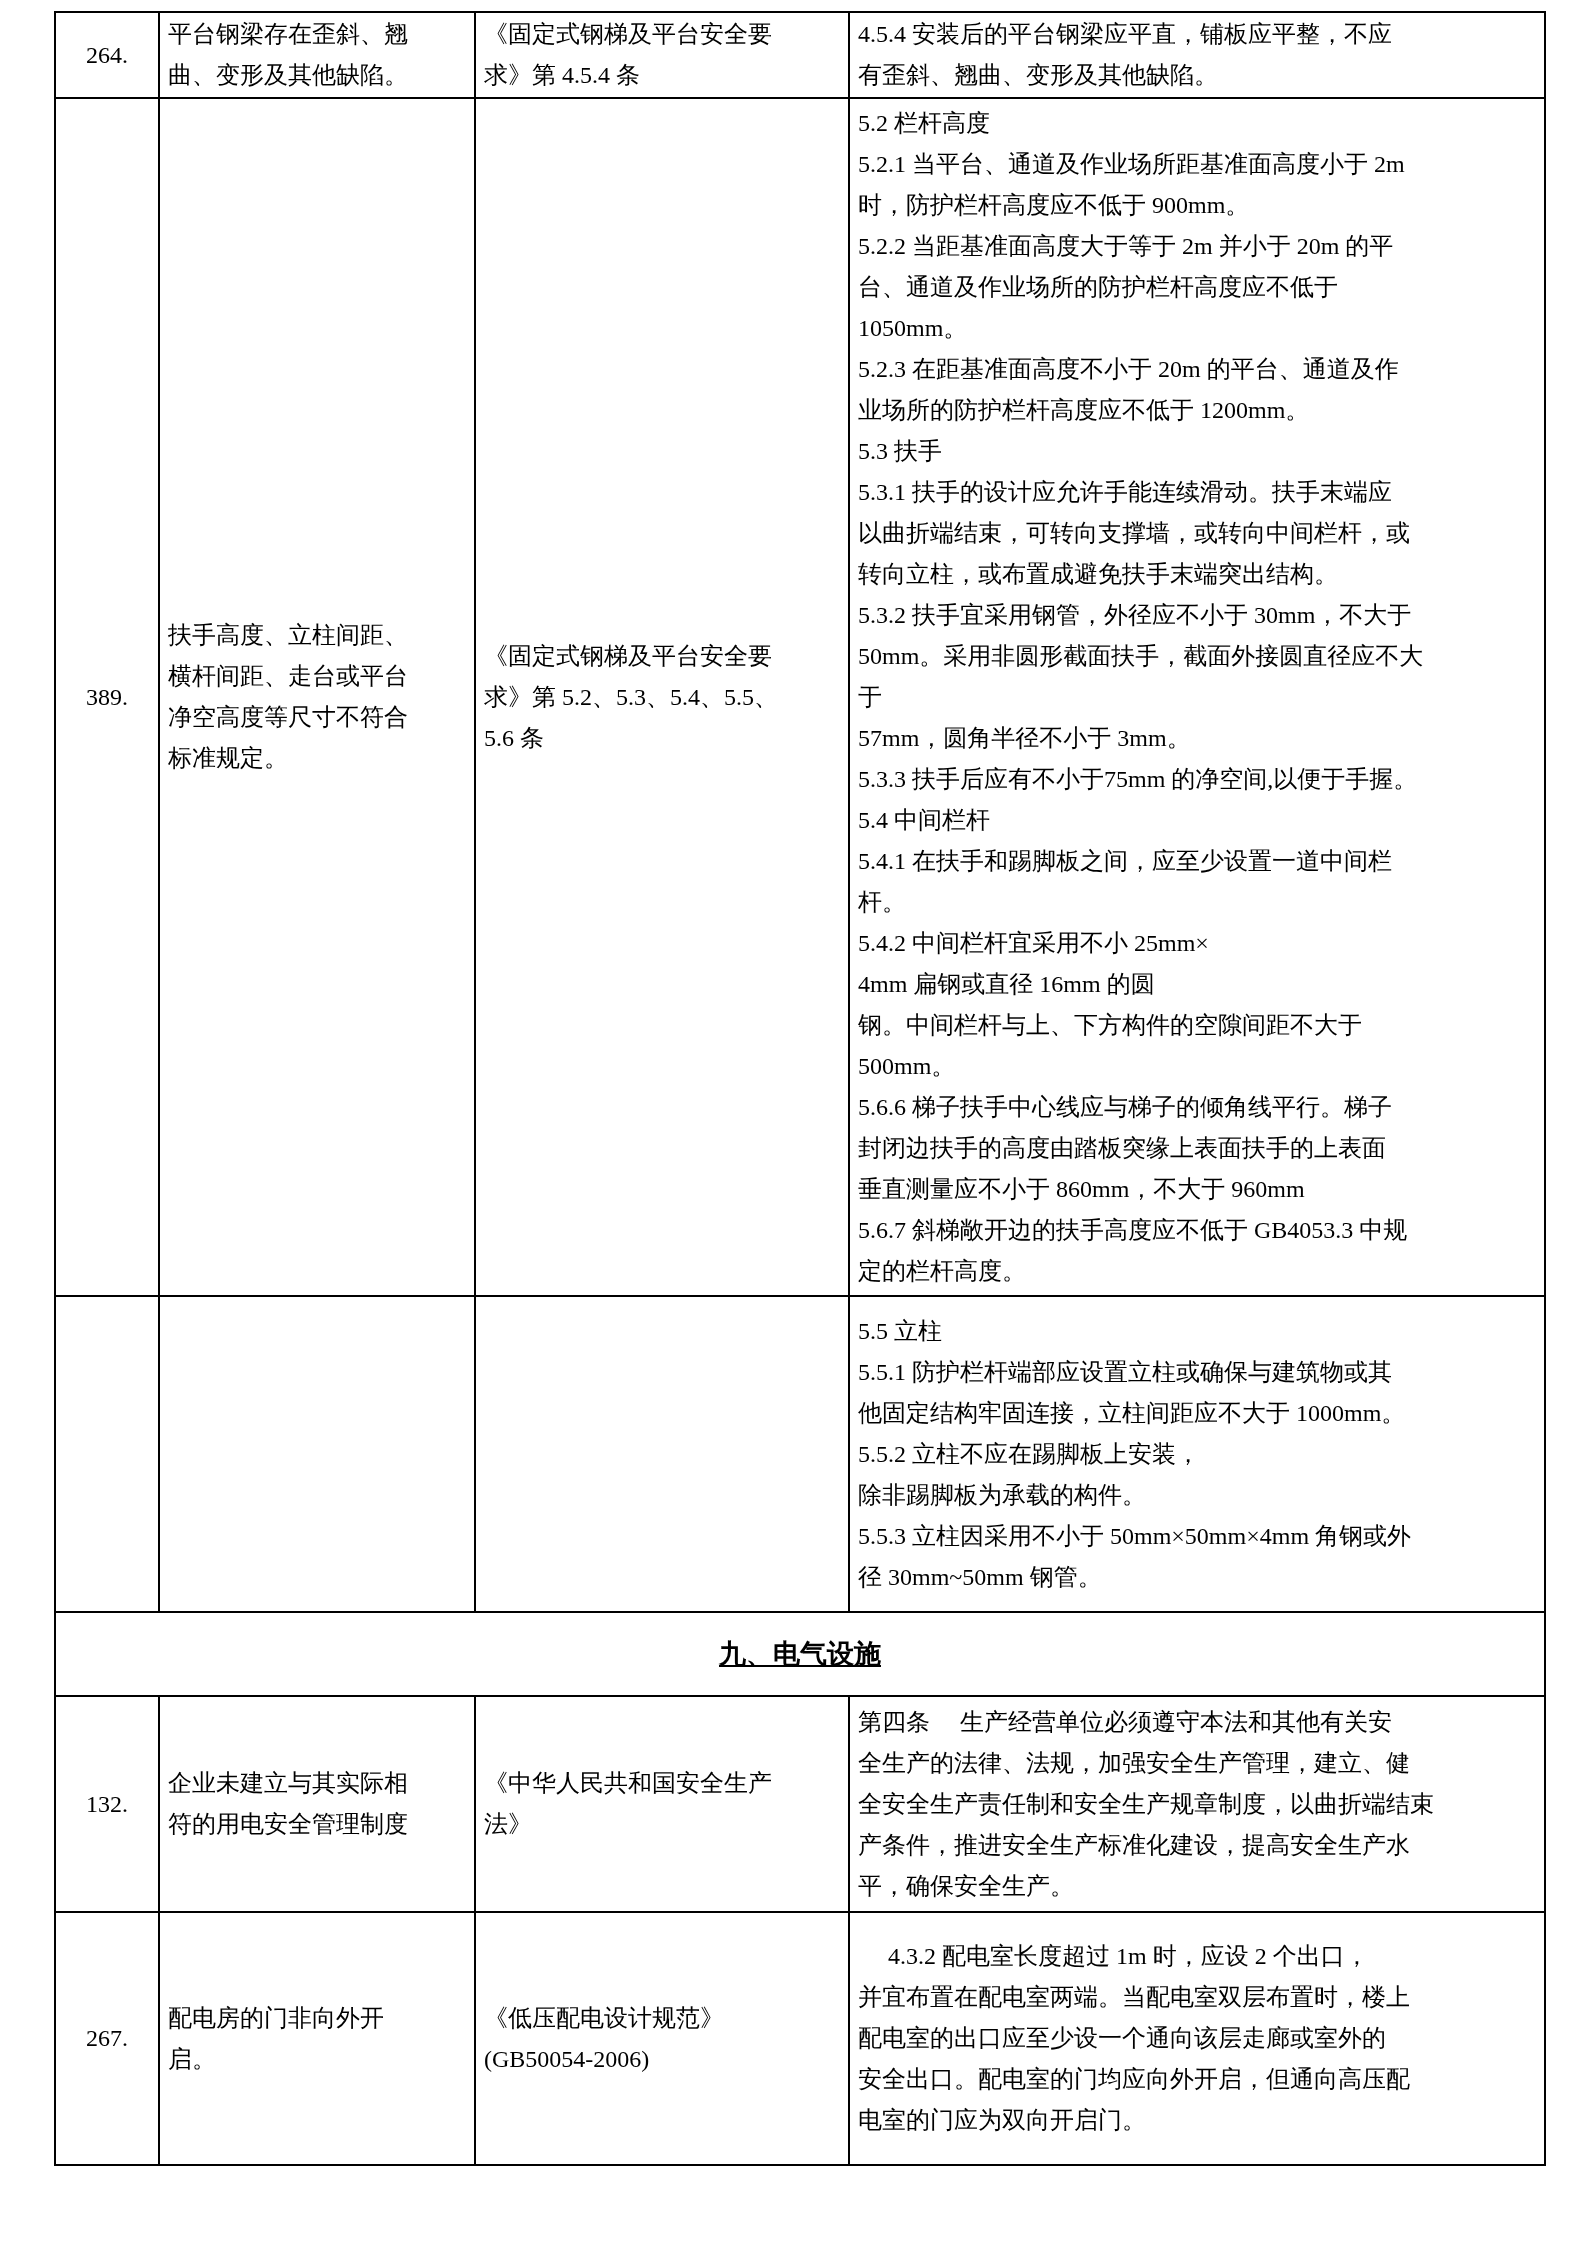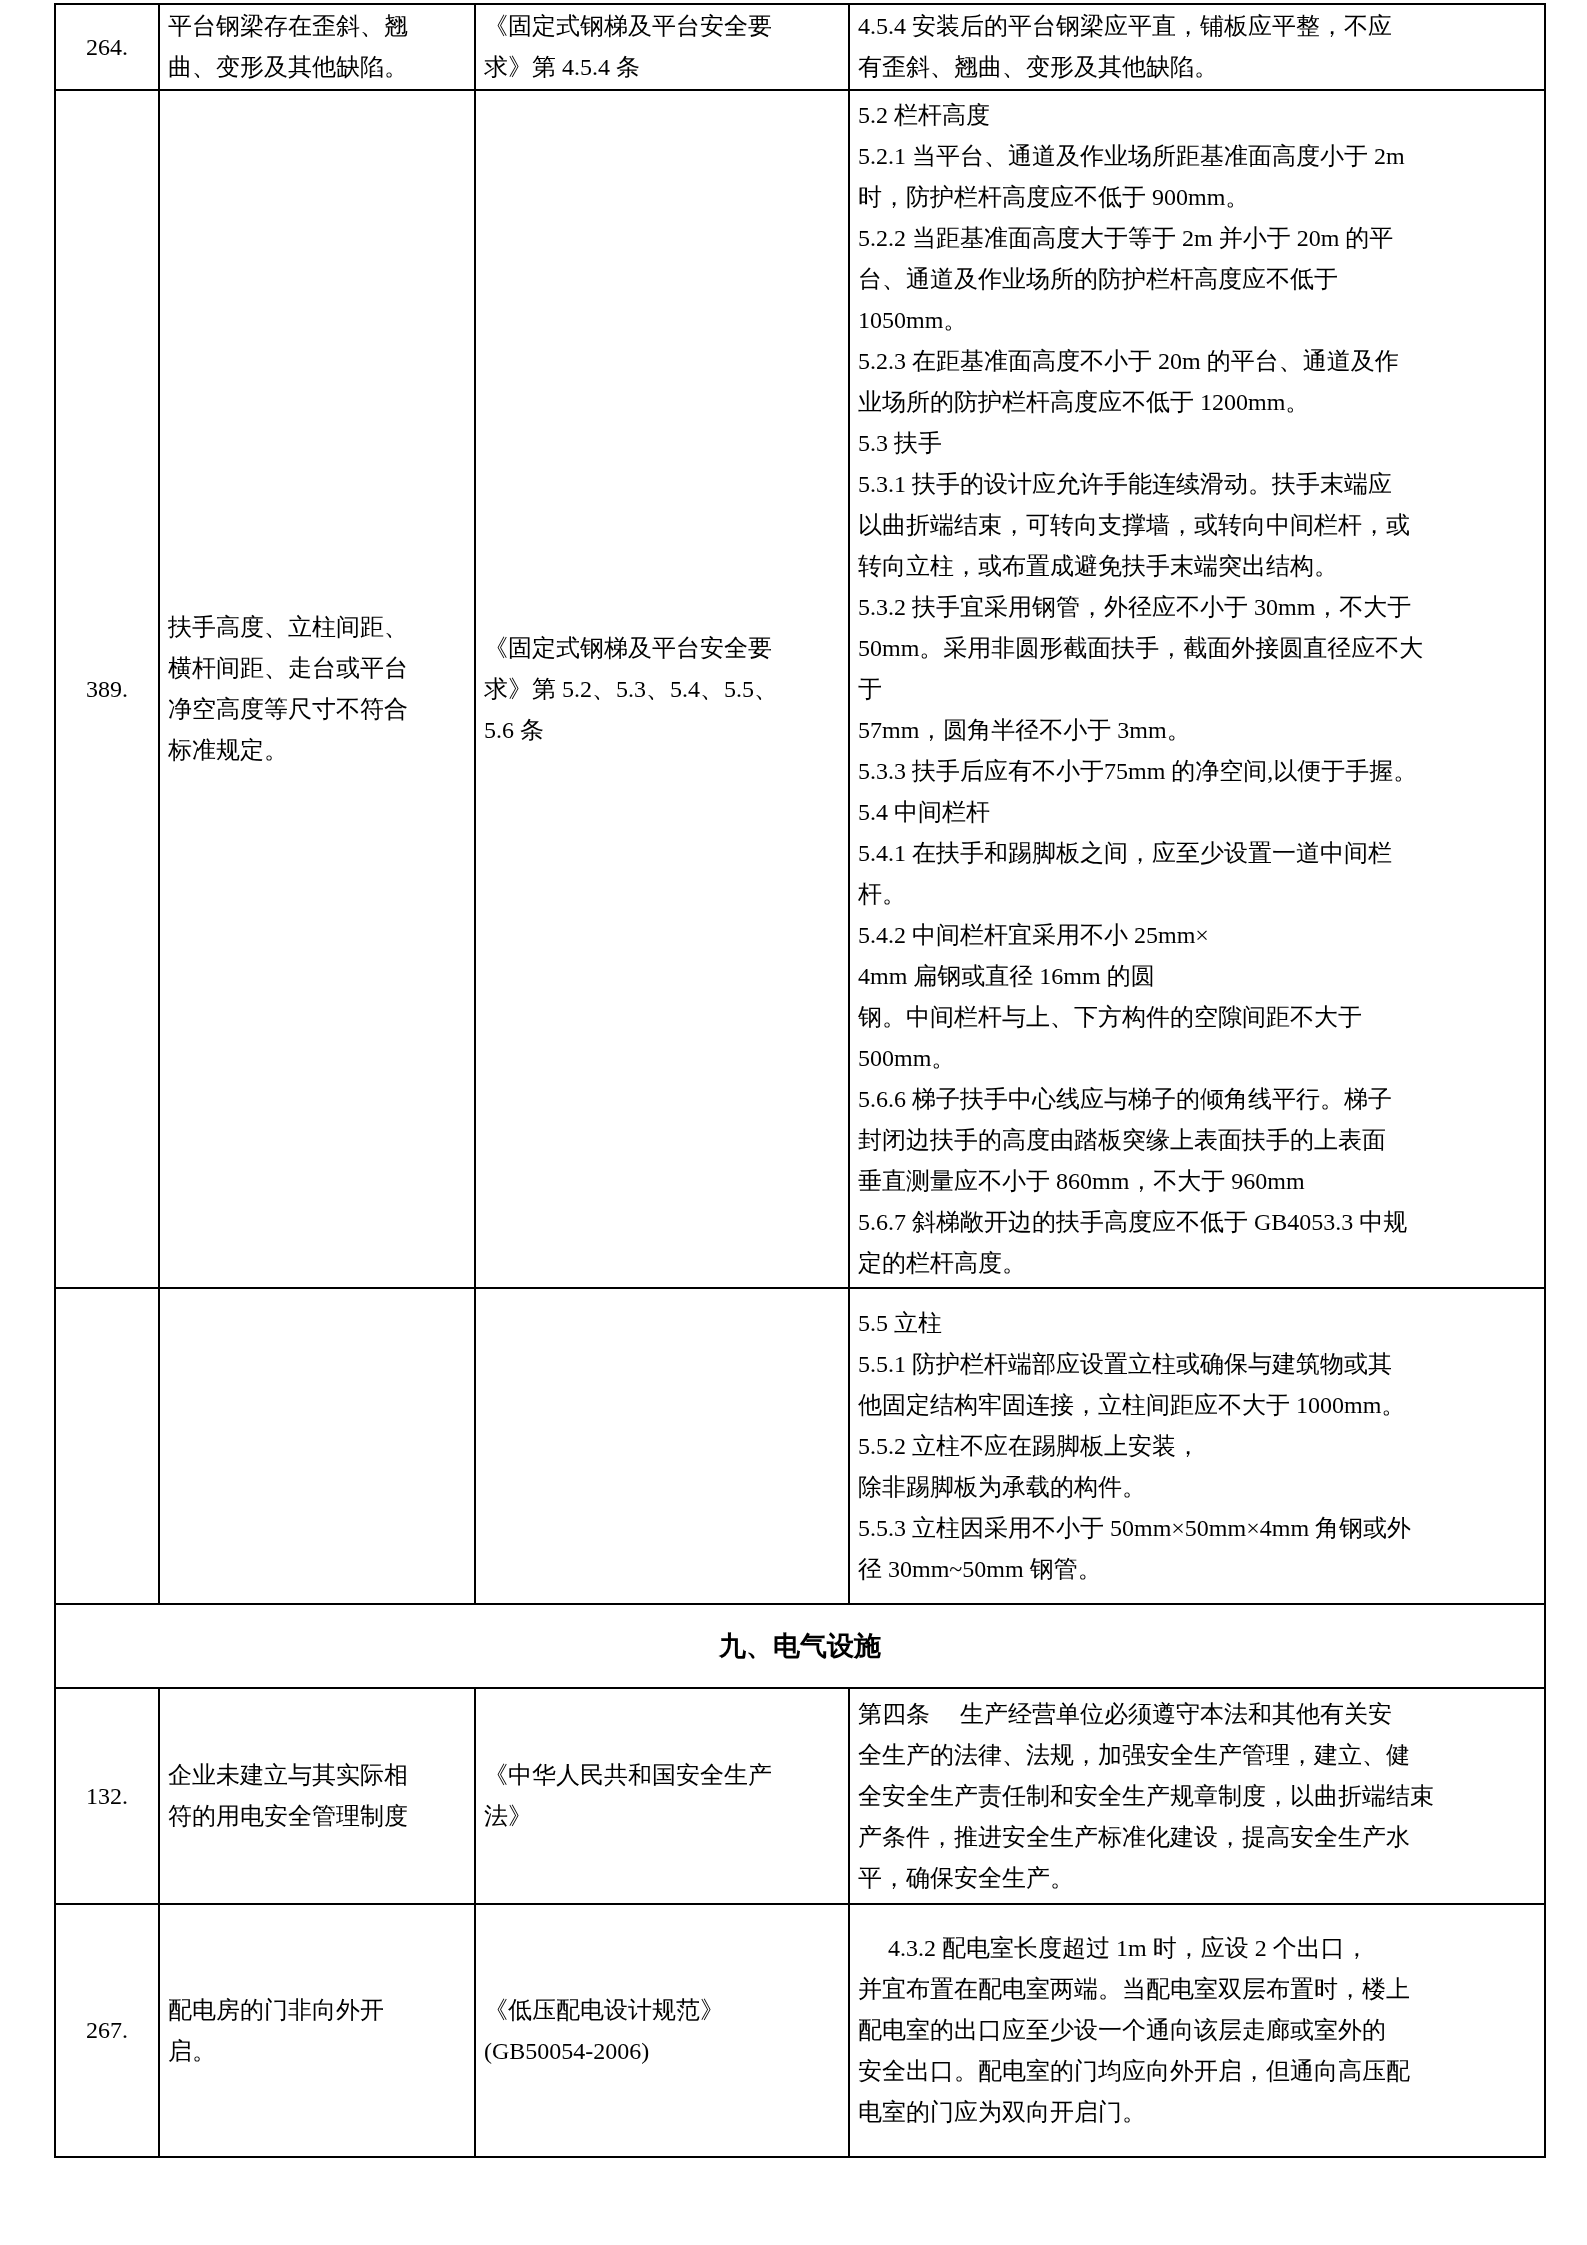--- a/index.html
+++ b/index.html
@@ -10,21 +10,21 @@
   body {
     position: relative;
     width: 1587px;
     height: 2245px;
     font-family: "Liberation Serif", "DejaVu Serif", serif;
     color: #000000;
   }
   table.doc-table {
     position: absolute;
     left: 54px;
-    top: 3px;
+    top: 11px;
     width: 1490px;
     border-collapse: collapse;
     table-layout: fixed;
     padding-left: 24px;
   }
   table.doc-table td {
     border: 2px solid #000000;
     padding: 1px 8px;
     font-size: 24px;
     line-height: 41px;
@@ -43,20 +43,21 @@
   }
   td.provision-cell {
     vertical-align: top;
   }
   tr.section-row td {
     text-align: center;
     font-weight: bold;
     font-size: 27px;
     vertical-align: middle;
     height: 80px;
+    text-decoration: underline;
   }
   tr.r264 { height: 80px; }
   tr.r265 { height: 1198px; }
   tr.rcont { height: 316px; }
   tr.r266 { height: 216px; }
   tr.r267 { height: 253px; }
 </style>
 </head>
 <body>
 

